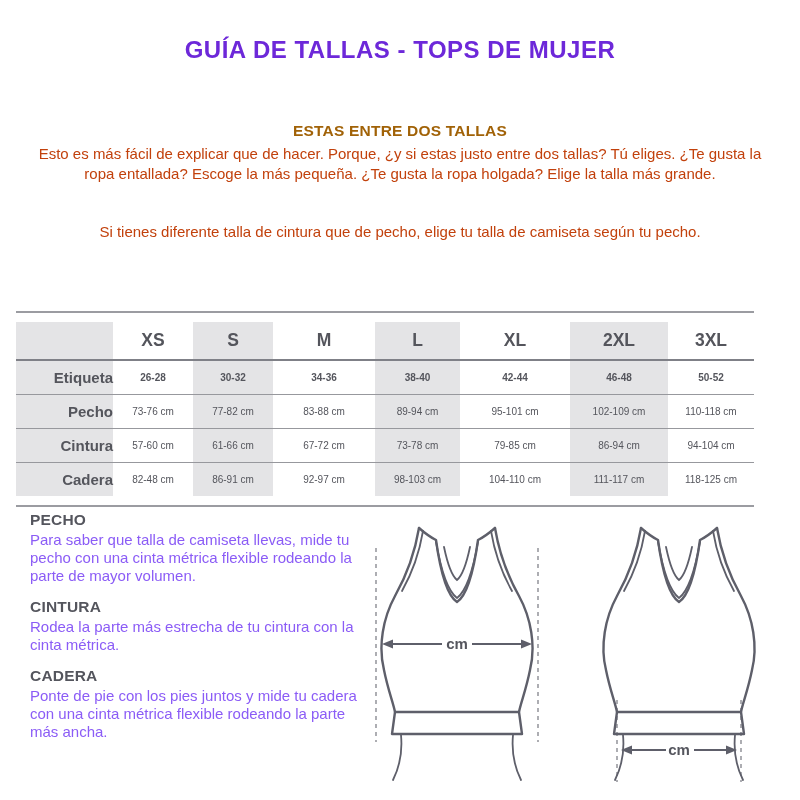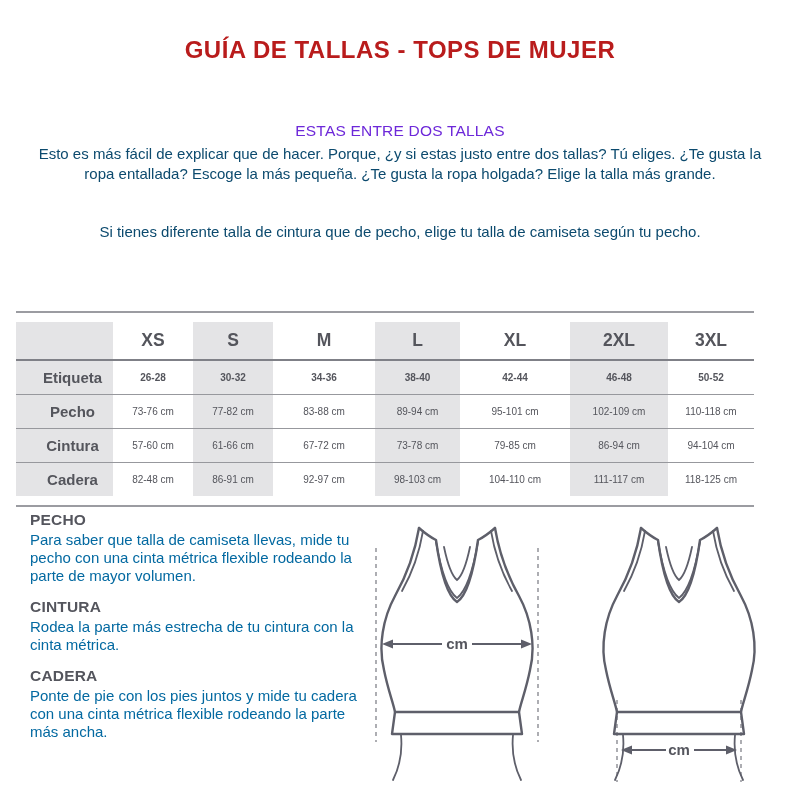--- a/index.html
+++ b/index.html
@@ -11,35 +11,35 @@
     overflow: hidden;
   }
 
   .page-title {
     position: absolute;
     top: 36px; left: 0; width: 800px;
     text-align: center;
     font-size: 24px;
     font-weight: bold;
     letter-spacing: 0.5px;
-    color: #b91c1c;
+    color: #6d28d9;
   }
 
   .intro-section { position: absolute; left: 35px; width: 730px; text-align: center; }
   .intro-section h2 {
     font-size: 15.5px;
-    font-weight: normal;
+    font-weight: bold;
     letter-spacing: 0.2px;
     margin-bottom: 4px;
-    color: #6d28d9;
+    color: #a16207;
   }
   .intro-section p {
     font-size: 15px;
     line-height: 20px;
-    color: #0c4a6e;
+    color: #c2410c;
   }
   #section-between { top: 122px; }
   #section-tops    { top: 222px; }
 
   
   .table-wrap {
     position: absolute;
     left: 16px; top: 311px; width: 738px;
     border-top: 2px solid #9b9ca1;
     border-bottom: 2px solid #9b9ca1;
@@ -58,42 +58,42 @@
   table.size-table thead th {
     height: 38px;
     font-size: 17.5px;
     font-weight: bold;
     border-bottom: 2px solid #7f8087;
   }
   table.size-table tbody th, table.size-table tbody td { height: 34px; }
   table.size-table tbody th {
     font-size: 15px;
     font-weight: bold;
-    text-align: center;
+    text-align: right;
     padding-left: 16px;
   }
   table.size-table tbody td { font-size: 10px; font-weight: normal; }
   table.size-table tbody tr.label-row td { font-weight: bold; }
   table.size-table tbody tr:not(:last-child) th,
   table.size-table tbody tr:not(:last-child) td {
     border-bottom: 1px solid #97989d;
   }
   .shade { background: #e4e4e6; }
 
   
   .defs { position: absolute; left: 30px; top: 511px; width: 332px; }
   .def-block { margin-bottom: 13px; }
   .def-block h3 {
     font-size: 15.5px;
     font-weight: bold;
     letter-spacing: 0.2px;
     margin-bottom: 2px;
     color: #54555d;
   }
-  .def-block p { font-size: 15px; line-height: 18px; color: #0369a1; }
+  .def-block p { font-size: 15px; line-height: 18px; color: #8b5cf6; }
 
   .bra-figure { position: absolute; width: 210px; height: 270px; }
   #figure-chest { left: 352px; top: 514px; }
   #figure-hip   { left: 574px; top: 514px; }
   .bra-figure svg { width: 100%; height: 100%; display: block; }
   .bra-line { fill: none; stroke: #5e5f6a; stroke-width: 2.4; stroke-linecap: round; stroke-linejoin: round; }
   .bra-detail { fill: none; stroke: #5e5f6a; stroke-width: 1.8; stroke-linecap: round; }
   .guide-dash { fill: none; stroke: #8b8c93; stroke-width: 1.4; stroke-dasharray: 4 4; }
   .measure-line { fill: none; stroke: #5e5f6a; stroke-width: 1.8; }
   .measure-head { fill: #5e5f6a; stroke: none; }

